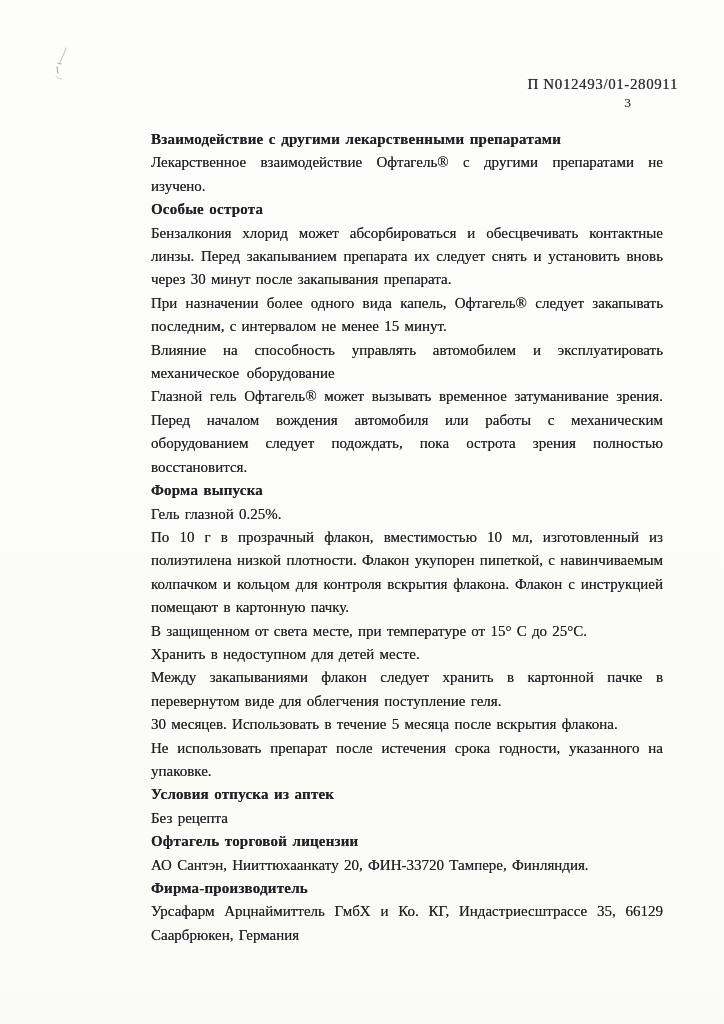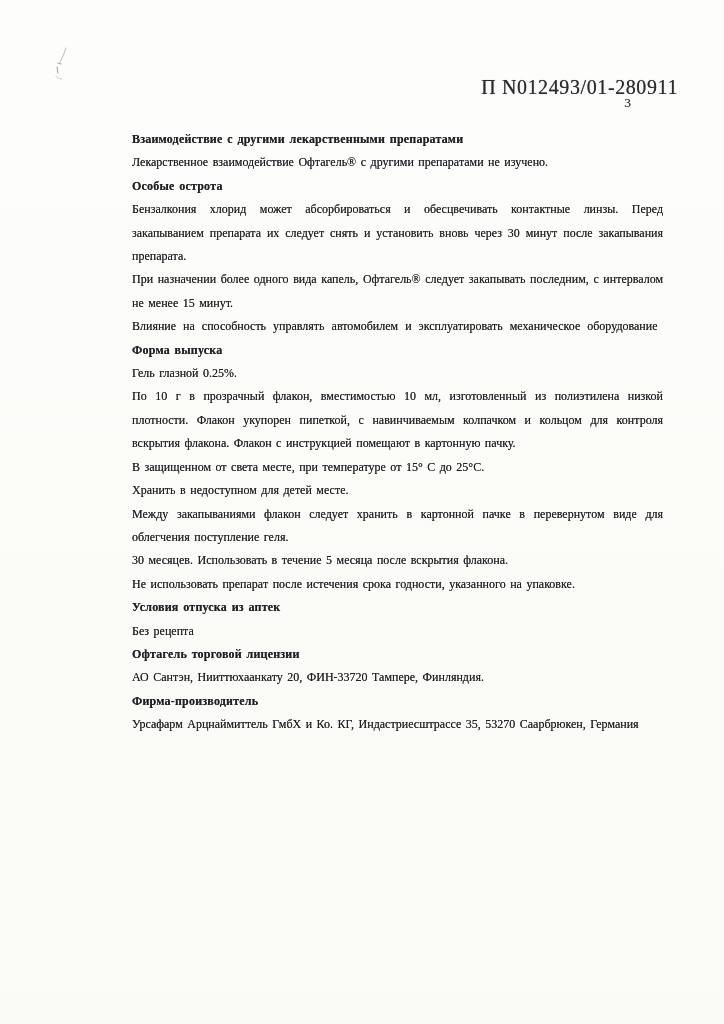--- a/index.html
+++ b/index.html
@@ -17,40 +17,40 @@
   }
   .page {
     position: absolute;
     inset: 0;
     background: linear-gradient(180deg, #fdfdfb 0%, #fbfbf8 60%, #fafaf7 100%);
   }
   .reg-number {
     position: absolute;
     top: 76px;
     right: 46px;
-    font-size: 20px;
+    font-size: 15px;
     letter-spacing: 0.6px;
     color: #2b2b30;
     text-shadow: 0 0 0.7px rgba(50,50,55,0.75);
     white-space: nowrap;
   }
   .page-number {
     position: absolute;
     top: 95px;
     right: 93px;
     font-size: 13.5px;
     color: #3a3a3e;
     text-shadow: 0 0 0.6px rgba(60,60,65,0.7);
   }
   .doc {
     position: absolute;
-    left: 132px;
+    left: 151px;
     right: 61px;
     top: 128px;
-    font-size: 12px;
+    font-size: 15px;
     line-height: 23.4px;
     text-shadow: 0 0 0.6px rgba(48,48,54,0.8);
     word-spacing: 1.5px;
   }
   .doc p { margin: 0; }
   .h {
     font-weight: bold;
     letter-spacing: 0.2px;
   }
   .p {
@@ -85,29 +85,30 @@
   <div class="reg-number">П N012493/01-280911</div>
   <div class="page-number">3</div>
 
   <div class="doc">
     <p class="h">Взаимодействие с другими лекарственными препаратами</p>
     <p class="p">Лекарственное взаимодействие Офтагель® с другими препаратами не изучено.</p>
     <p class="h">Особые острота</p>
     <p class="p">Бензалкония хлорид может абсорбироваться и обесцвечивать контактные линзы. Перед закапыванием препарата их следует снять и установить вновь через 30 минут после закапывания препарата.</p>
     <p class="p">При назначении более одного вида капель, Офтагель® следует закапывать последним, с интервалом не менее 15 минут.</p>
     <p class="i">Влияние на способность управлять автомобилем и эксплуатировать механическое оборудование</p>
+    <p class="p">Глазной гель Офтагель® может вызывать временное затуманивание зрения. Перед началом вождения автомобиля или работы с механическим оборудованием следует подождать, пока острота зрения полностью восстановится.</p>
     <p class="h">Форма выпуска</p>
     <p class="p">Гель глазной 0.25%.</p>
     <p class="p">По 10 г в прозрачный флакон, вместимостью 10 мл, изготовленный из полиэтилена низкой плотности. Флакон укупорен пипеткой, с навинчиваемым колпачком и кольцом для контроля вскрытия флакона. Флакон с инструкцией помещают в картонную пачку.</p>
     <p class="p">В защищенном от света месте, при температуре от 15° С до 25°С.</p>
     <p class="p">Хранить в недоступном для детей месте.</p>
     <p class="p">Между закапываниями флакон следует хранить в картонной пачке в перевернутом виде для облегчения поступление геля.</p>
     <p class="p">30 месяцев. Использовать в течение 5 месяца после вскрытия флакона.</p>
     <p class="p">Не использовать препарат после истечения срока годности, указанного на упаковке.</p>
     <p class="h">Условия отпуска из аптек</p>
     <p class="p">Без рецепта</p>
     <p class="h">Офтагель торговой лицензии</p>
     <p class="p">АО Сантэн, Нииттюхаанкату 20, ФИН-33720 Тампере, Финляндия.</p>
     <p class="h">Фирма-производитель</p>
-    <p class="p">Урсафарм Арцнаймиттель ГмбХ и Ко. КГ, Индастриесштрассе 35, 53270 Саарбрюкен, Германия</p>
+    <p class="p">Урсафарм Арцнаймиттель ГмбХ и Ко. КГ, Индастриесштрассе 35, 66129 Саарбрюкен, Германия</p>
   </div>
 
 </div>
 
 </body></html>

